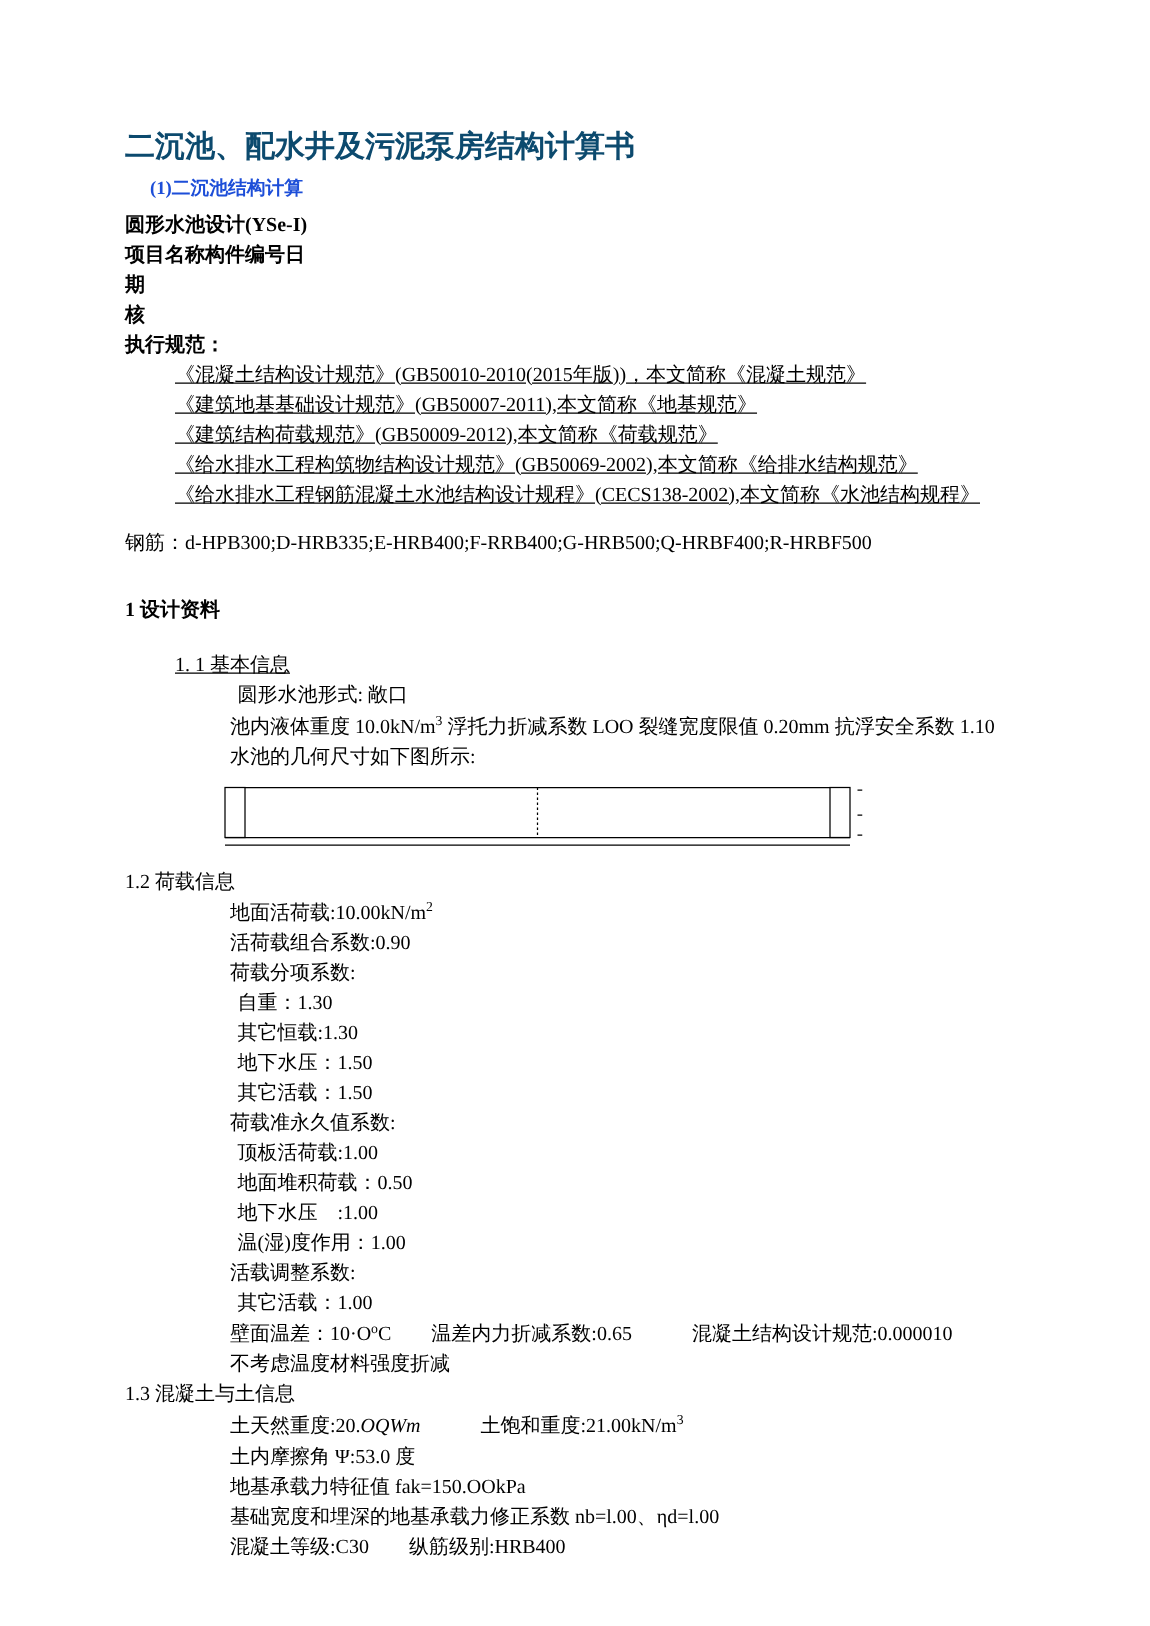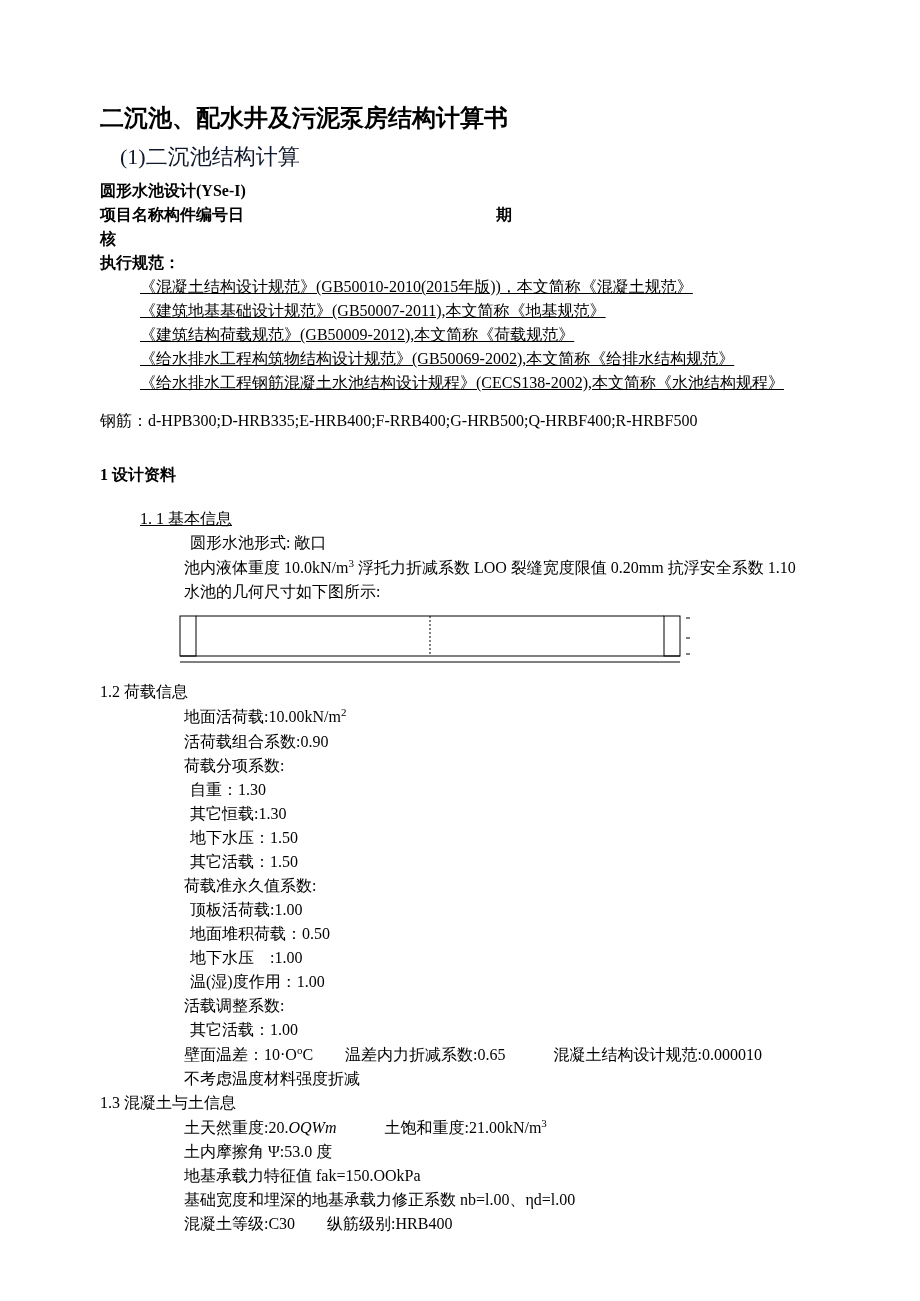--- a/index.html
+++ b/index.html
@@ -7,35 +7,36 @@
     font-size: 16px;
     color: #000;
     background: #fff;
     width: 920px;
     margin: 0;
     padding: 100px 100px 40px 100px;
     box-sizing: border-box;
     line-height: 1.5;
   }
   .title-main {
-    color: #000000;
+    color: #0c4a6e;
     font-size: 24px;
     font-weight: bold;
     margin-bottom: 4px;
   }
   .title-sub {
-    color: #0f172a;
-    font-size: 22px;
-    font-weight: normal;
+    color: #1d4ed8;
+    font-size: 15px;
+    font-weight: bold;
     margin-bottom: 6px;
     margin-left: 20px;
   }
   .bold { font-weight: bold; }
   .row-two {
     display: flex;
+    flex-direction: column;
   }
   .row-two .left { width: 55%; }
   .row-two .right { width: 45%; }
   .indent-1 { margin-left: 40px; text-decoration: underline; }
   .indent-2 { margin-left: 84px; }
   .indent-3 { margin-left: 90px; }
   .section { font-weight: bold; margin-top: 14px; margin-bottom: 20px; }
   .diagram {
     margin: 6px 0 10px 70px;
     width: 520px;

